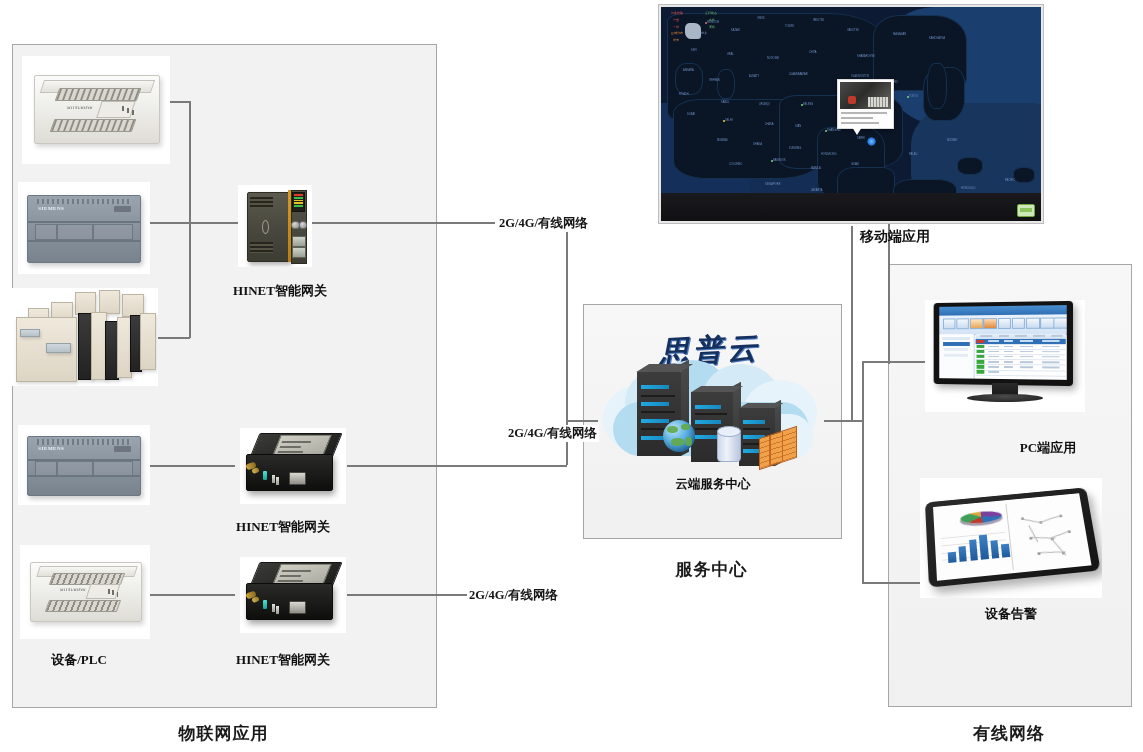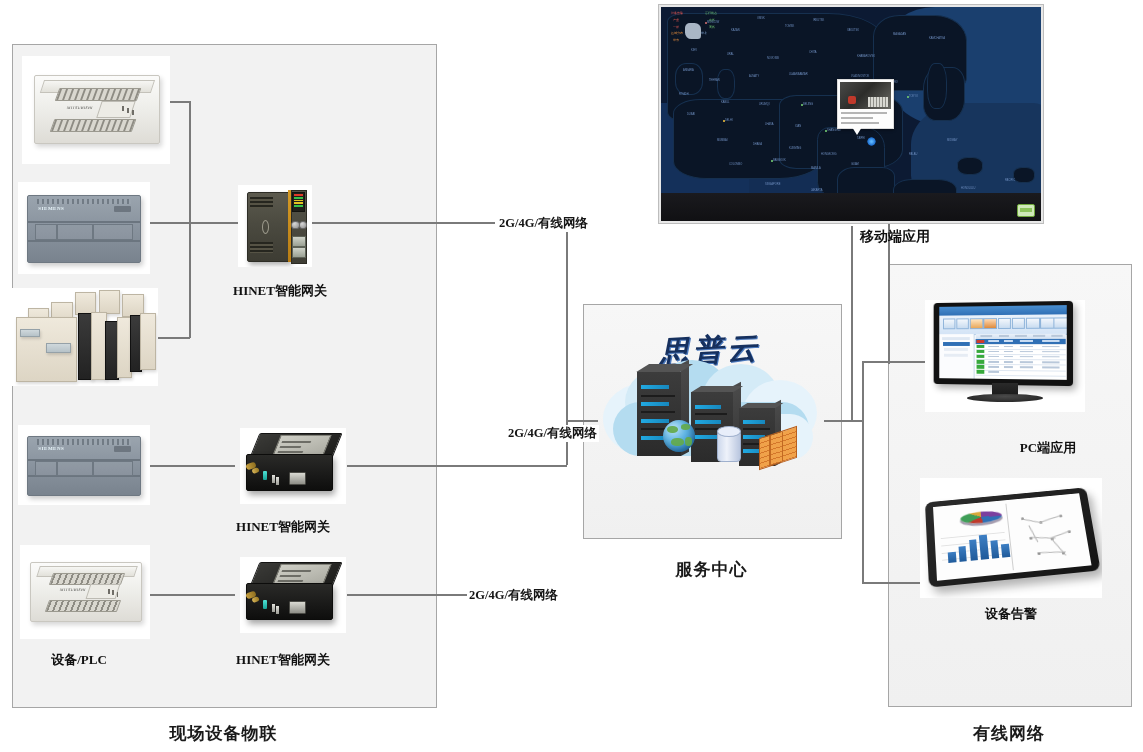--- a/index.html
+++ b/index.html
@@ -567,20 +567,21 @@
     <i style="left:18px;top:4px;width:9px;height:6px;"></i>
     <i style="left:8px;top:18px;width:13px;height:8px;"></i>
     <i style="left:22px;top:17px;width:7px;height:9px;"></i>
   </div>
   <div class="cyl" style="left:120px;top:100px;width:22px;height:30px;"></div>
   <div class="fw" style="left:162px;top:102px;width:36px;height:30px;">
     <i style="left:25%;top:0;height:100%;"></i>
     <i style="left:60%;top:0;height:100%;"></i>
   </div>
 
+  <div class="cloudcap">云端服务中心</div>
 </div>
 
 <div class="imgbox mon" style="left:925px;top:300px;width:160px;height:112px;">
   <div class="mon-frame">
     <div class="mon-screen">
       <div class="mon-ribbon"></div>
       <div class="mon-tools">
         <div class="mon-ic" style="left:3%;"></div>
         <div class="mon-ic" style="left:14%;"></div>
         <div class="mon-ic" style="left:25%;background:linear-gradient(180deg,#ffe6c2,#e8a75a);"></div>
@@ -685,15 +686,15 @@
       <div class="net-edge" style="left:62%;top:55%;width:26px;transform:rotate(8deg);"></div>
       <div class="net-edge" style="left:76%;top:58%;width:22px;transform:rotate(-16deg);"></div>
       <div class="net-edge" style="left:63%;top:38%;width:20px;transform:rotate(70deg);"></div>
       <div class="net-edge" style="left:66%;top:76%;width:28px;transform:rotate(4deg);"></div>
       <div class="net-edge" style="left:77%;top:60%;width:22px;transform:rotate(58deg);"></div>
     </div>
   </div>
 </div>
 <div class="devlabel" style="left:920px;top:605px;width:182px;">设备告警</div>
 
-<div class="caption" style="left:12px;top:722px;width:423px;">现场设备物联</div>
+<div class="caption" style="left:12px;top:722px;width:423px;">物联网应用</div>
 <div class="caption" style="left:583px;top:558px;width:257px;">服务中心</div>
 <div class="caption" style="left:888px;top:722px;width:242px;">有线网络</div>
 
 </body></html>

